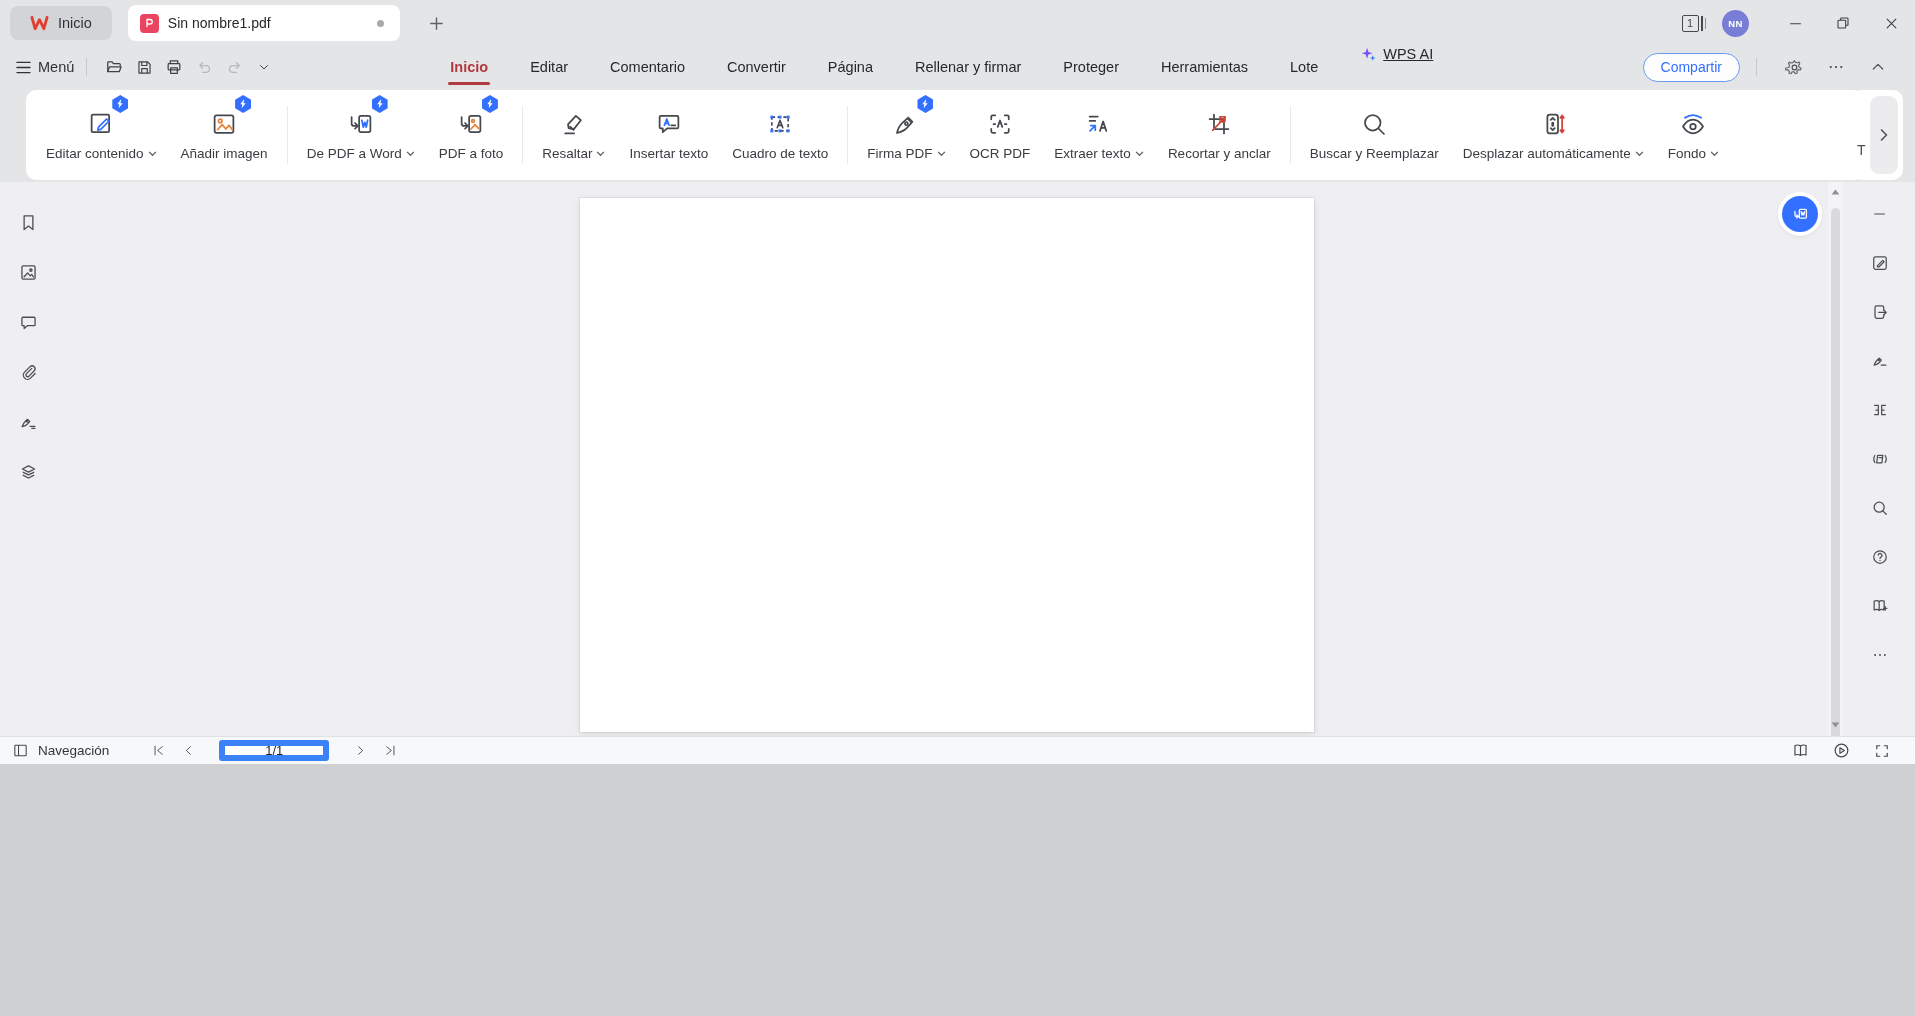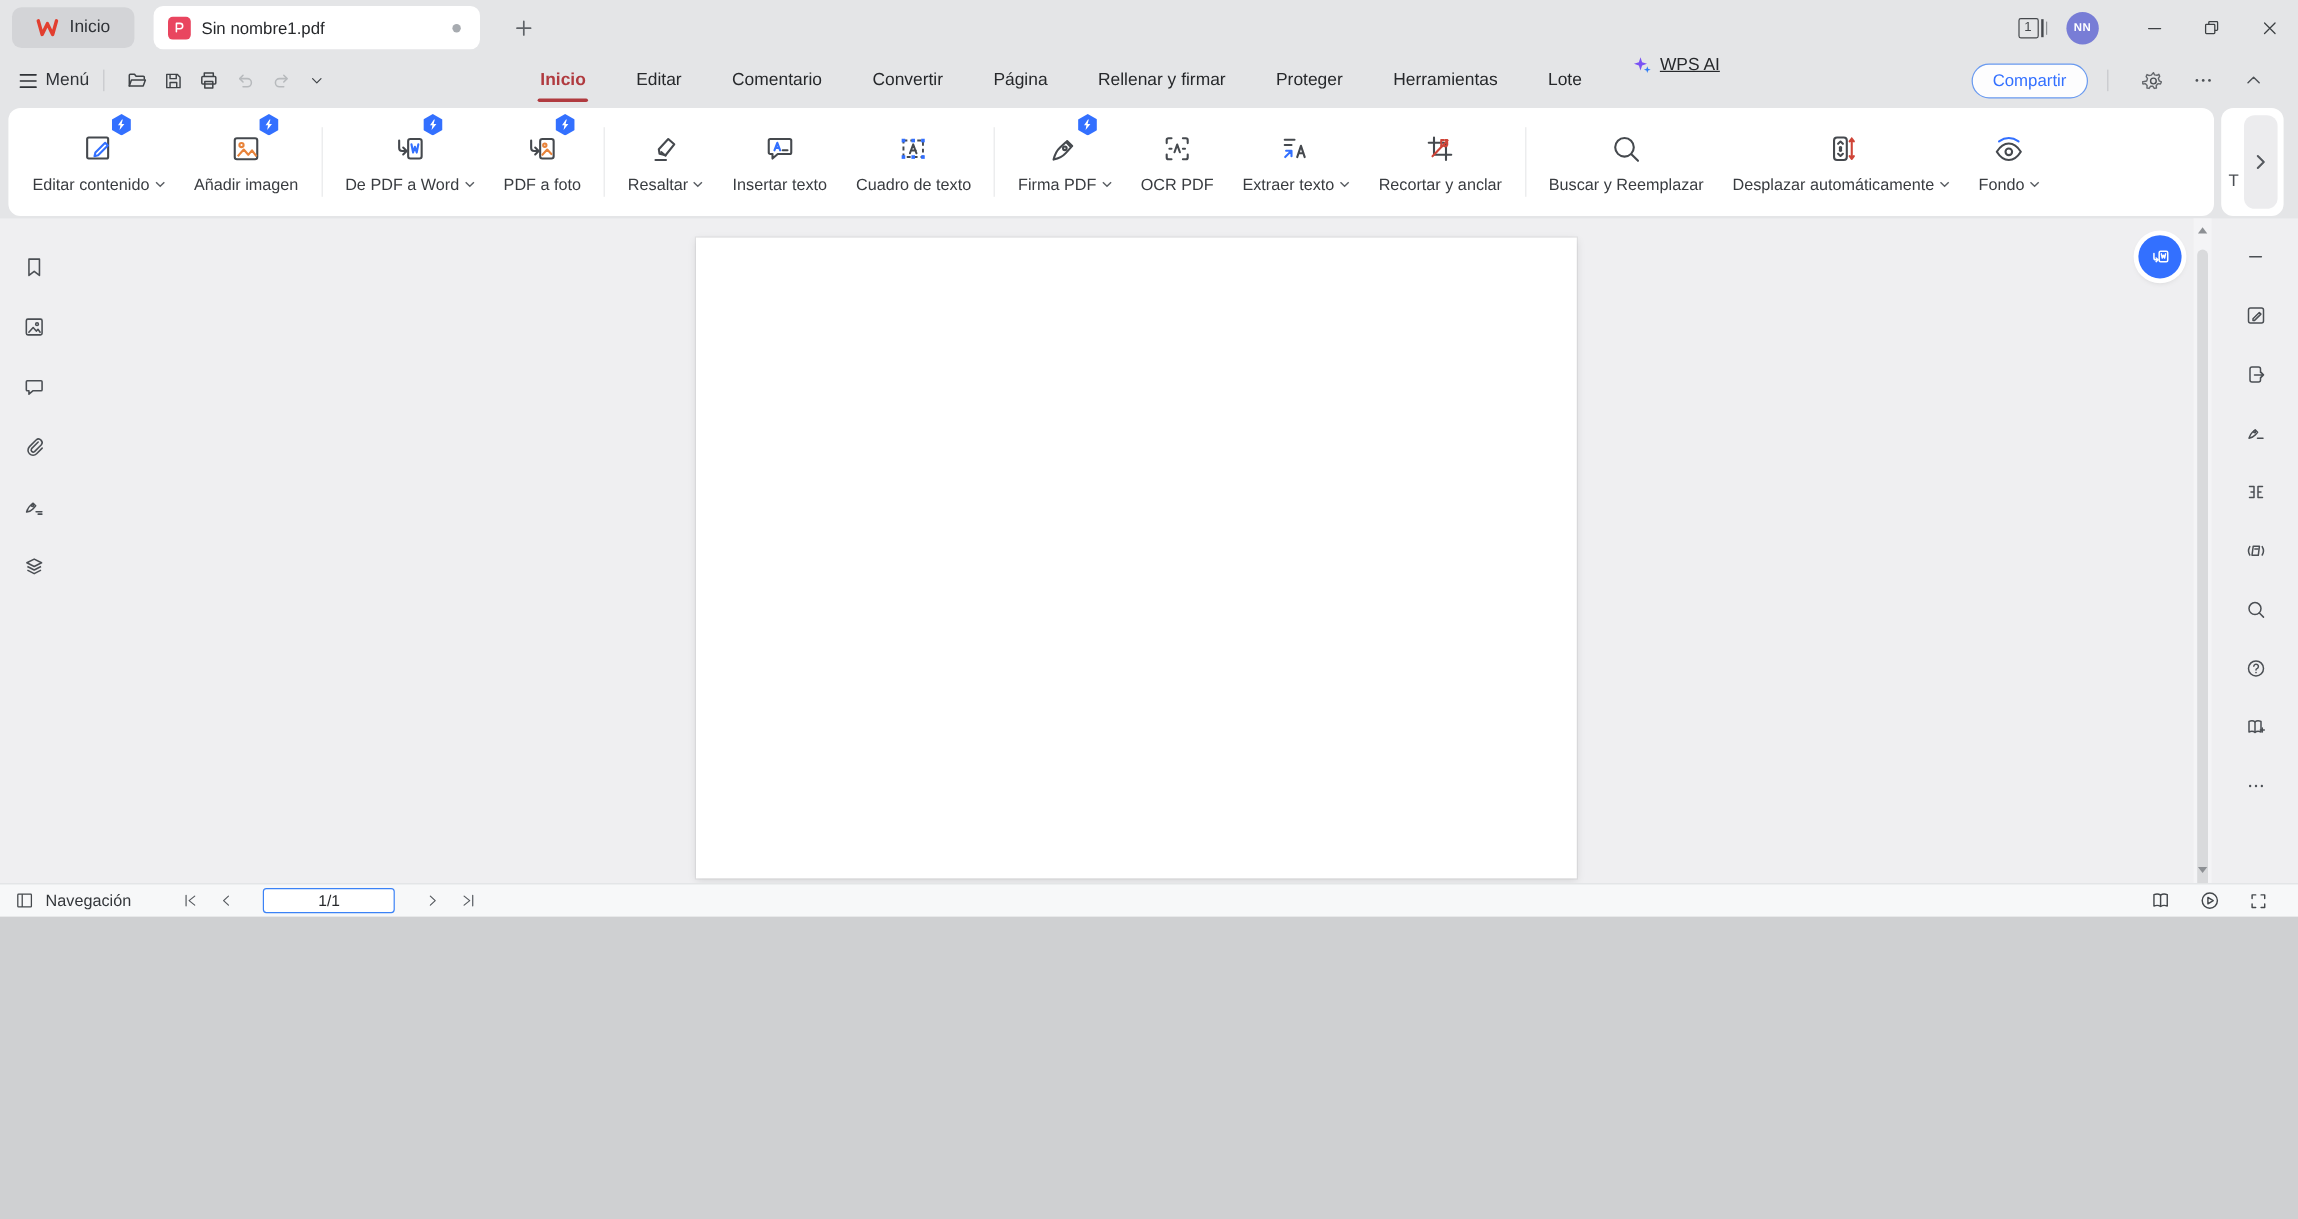--- a/index.html
+++ b/index.html
@@ -42,21 +42,21 @@
   .mtab.active::after { content:""; position:absolute; left:19px; right:19px; bottom:3px; height:3px; background:#b03a3f; border-radius:2px; }
   .mtab-ai { display:flex; align-items:flex-start; gap:6px;text-decoration:underline; }
   .mb-right { margin-left:auto; display:flex; align-items:center; margin-right:16px; }
   .share-btn { height:29px; padding:0 17px; border:1.4px solid #699af0; border-radius:15px; color:#3370ff;
                background:#fdfdfe; font-size:14px; display:flex; align-items:center; }
   .mb-right .mb-div { margin:0 16px; }
   .mb-icon { width:32px; height:32px; display:flex; align-items:center; justify-content:center; color:#4d5156; margin:0 5px; }
 
   
   .ribbonrow { position:absolute; top:88px; left:0; right:0; height:94px; }
-  .ribbon { position:absolute; left:7px; top:2px; bottom:2px; width:1838px; background:#fff; border-radius:10px;
+  .ribbon { position:absolute; left:26px; top:2px; bottom:2px; width:1838px; background:#fff; border-radius:10px;
             display:flex; align-items:center; padding:0 8px; overflow:hidden; }
   .rbtn { height:80px; padding:8px 12px 6px; display:flex; flex-direction:column; align-items:center; justify-content:flex-start;
           gap:7px; border-radius:6px; }
   .ricon { position:relative; height:36px; display:flex; align-items:flex-end; justify-content:center; color:#45494e; }
   .badge { position:absolute; top:-8px; right:-12px; width:16px; height:18px; background:#3370ff;
            clip-path:polygon(50% 0,100% 26%,100% 74%,50% 100%,0 74%,0 26%); display:flex; align-items:center; justify-content:center; }
   .rlabel-row { display:flex; align-items:center; gap:4px; font-size:13.5px; color:#393c40; white-space:nowrap; }
   .rchev { color:#5b5f64; margin-top:1px; }
   .rdiv { width:1px; height:58px; background:#e8e9ea; margin:0 7px; flex:none; }
   .ribbon-expander { position:absolute; right:12px; top:2px; bottom:2px; width:52px; background:#fff; border-radius:10px; }
@@ -93,21 +93,21 @@
 
   .right-rail { position:absolute; right:0; top:0; bottom:0; width:70px; display:flex; flex-direction:column;
                 align-items:center; padding-top:20px; gap:25px; color:#4b4f54; }
 
   
   .statusbar { position:absolute; bottom:0; left:0; right:0; height:28px; background:#f7f8f9; border-top:1px solid #dfe1e3;
                display:flex; align-items:center; padding:0 12px; font-size:13.5px; color:#33363a; }
   .sb-left { display:flex; align-items:center; gap:9px; }
   .sb-nav { display:flex; align-items:center; margin-left:34px; color:#55595e; }
   .sb-nav .nbtn { width:30px; height:24px; display:flex; align-items:center; justify-content:center; }
-  .page-box { width:110px; height:21px; background:#fff; border:1px solid #3b82f6; border-radius:3px;
+  .page-box { width:110px; height:21px; background:#fff; border:6px solid #3b82f6; border-radius:3px;
               display:flex; align-items:center; justify-content:center; font-size:13px; margin:0 16px; color:#26282b; }
   .sb-right { margin-left:auto; display:flex; align-items:center; gap:22px; margin-right:12px; color:#44484c; }
 </style>
 </head>
 <body>
 
 <div class="app">
 
   <div class="titlebar">
     <div class="home-tab">

